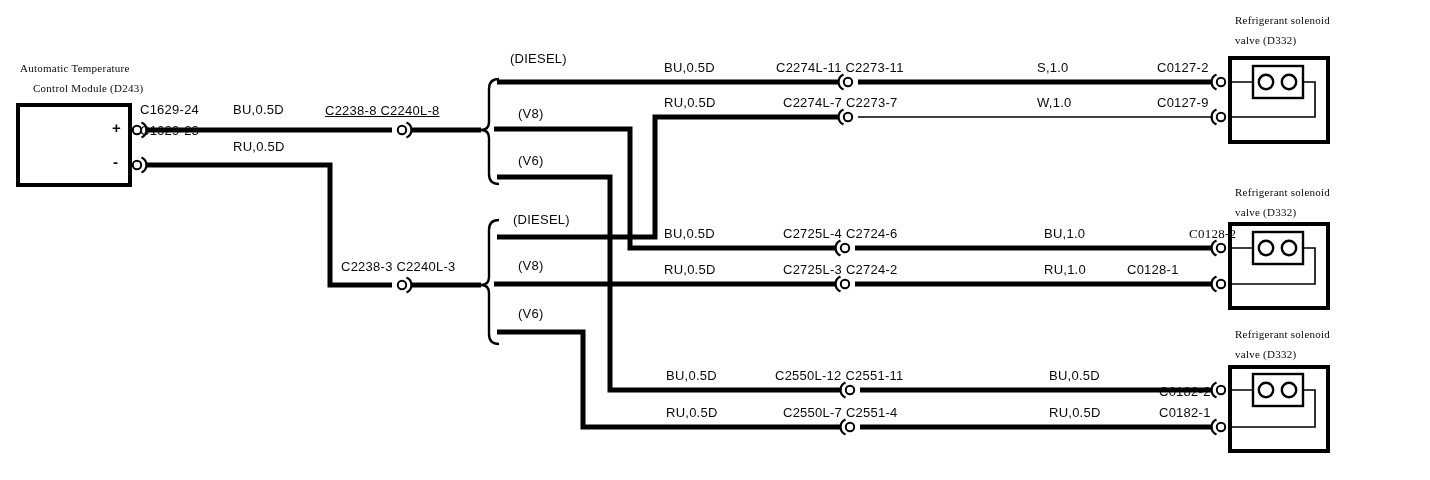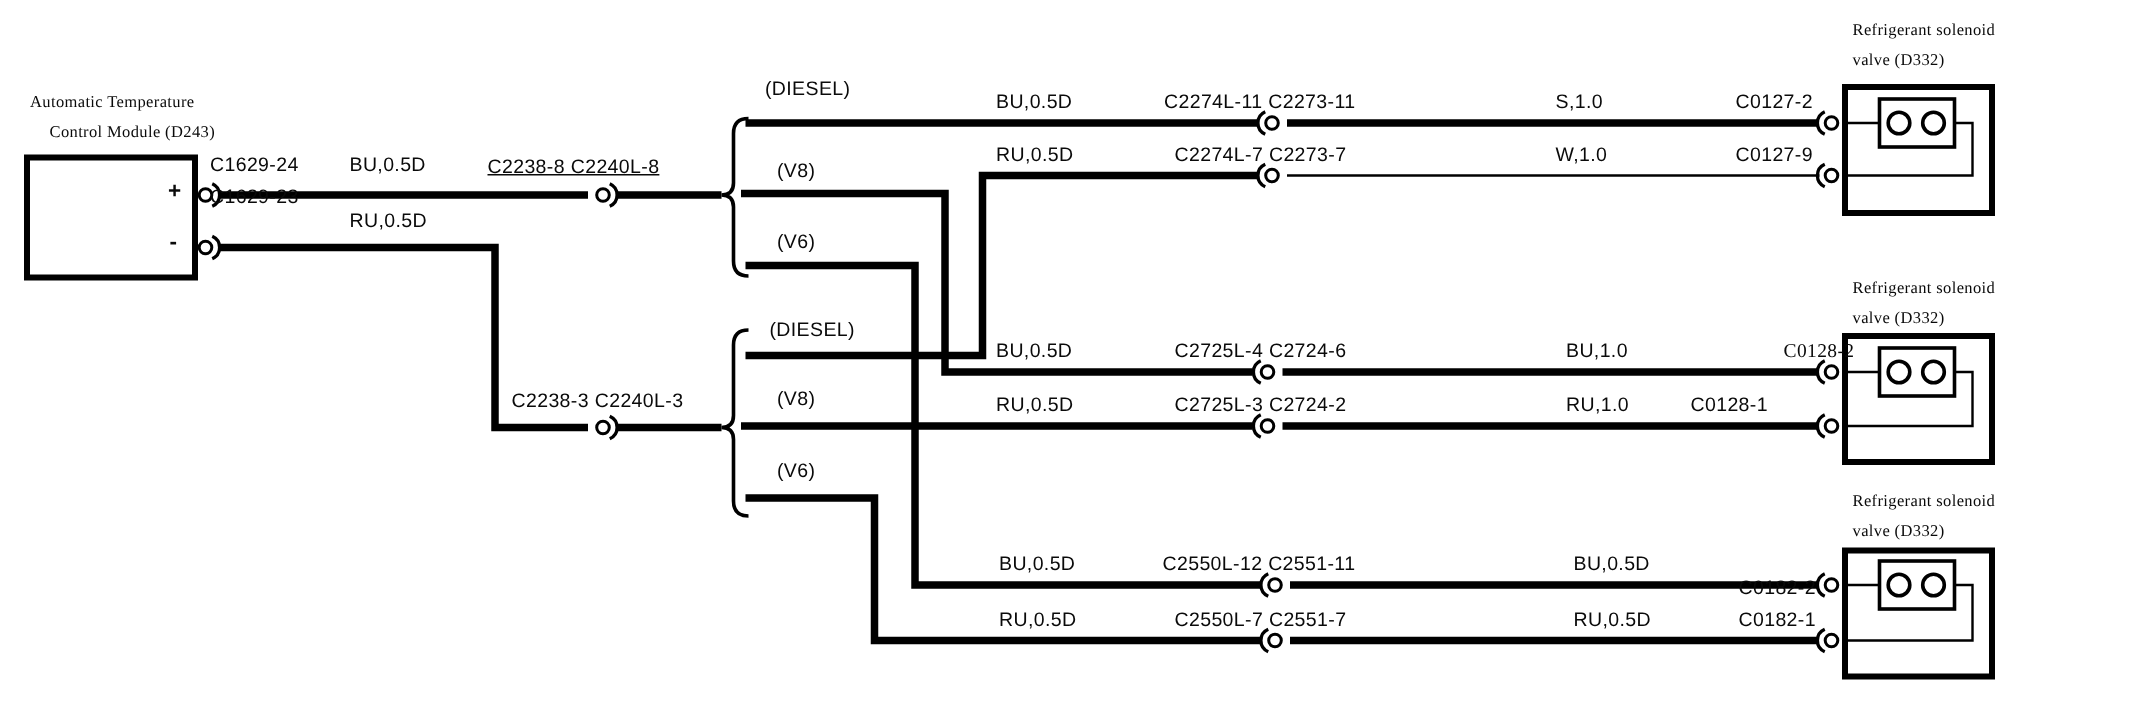--- a/index.html
+++ b/index.html
@@ -187,21 +187,21 @@
   <div class="lbl" style="left:783px;top:263px;">C2725L-3 C2724-2</div>
   <div class="lbl" style="left:1044px;top:263px;">RU,1.0</div>
   <div class="lbl" style="left:1127px;top:263px;">C0128-1</div>
 
   <div class="lbl" style="left:666px;top:369px;">BU,0.5D</div>
   <div class="lbl" style="left:775px;top:369px;">C2550L-12 C2551-11</div>
   <div class="lbl" style="left:1049px;top:369px;">BU,0.5D</div>
   <div class="lbl" style="left:1159px;top:369px;margin-top:16px;">C0182-2</div>
 
   <div class="lbl" style="left:666px;top:406px;">RU,0.5D</div>
-  <div class="lbl" style="left:783px;top:406px;">C2550L-7 C2551-7</div>
+  <div class="lbl" style="left:783px;top:406px;">C2550L-7 C2551-4</div>
   <div class="lbl" style="left:1049px;top:406px;">RU,0.5D</div>
   <div class="lbl" style="left:1159px;top:406px;">C0182-1</div>
 
   <div class="lbl title" style="left:1235px;top:14px;">Refrigerant solenoid</div>
   <div class="lbl title" style="left:1235px;top:34px;">valve (D332)</div>
   <div class="lbl title" style="left:1235px;top:186px;">Refrigerant solenoid</div>
   <div class="lbl title" style="left:1235px;top:206px;">valve (D332)</div>
   <div class="lbl title" style="left:1235px;top:328px;">Refrigerant solenoid</div>
   <div class="lbl title" style="left:1235px;top:348px;">valve (D332)</div>
 

